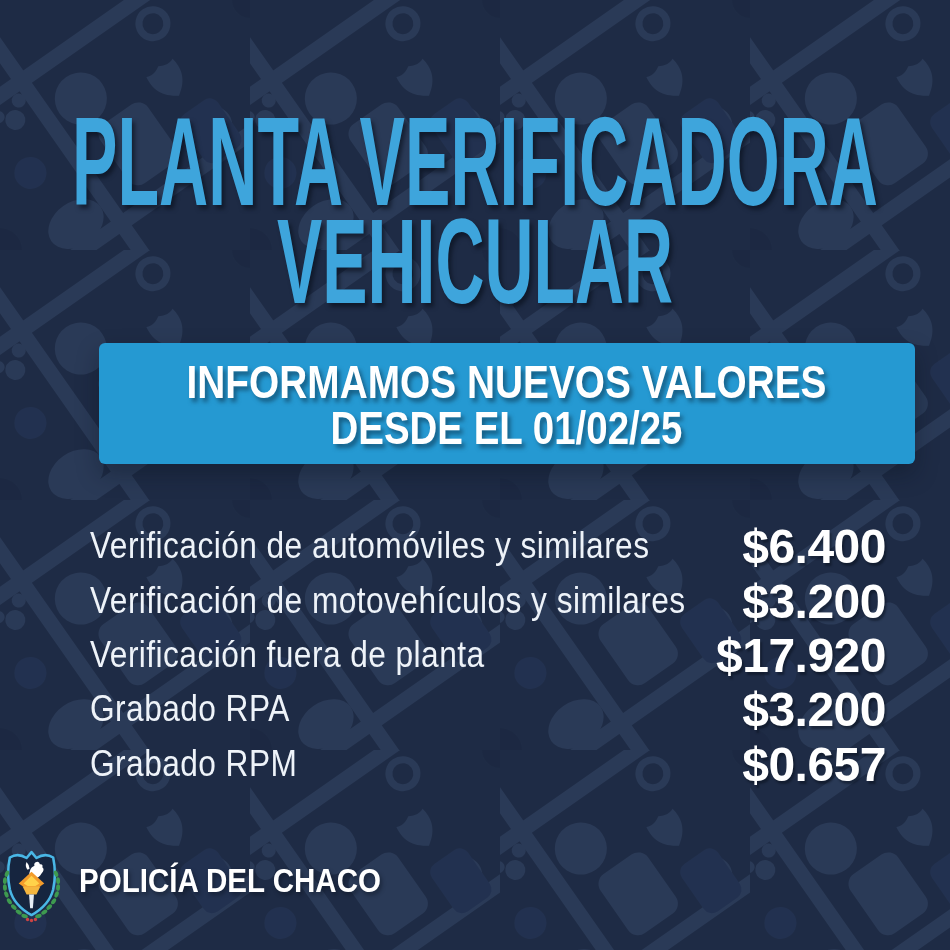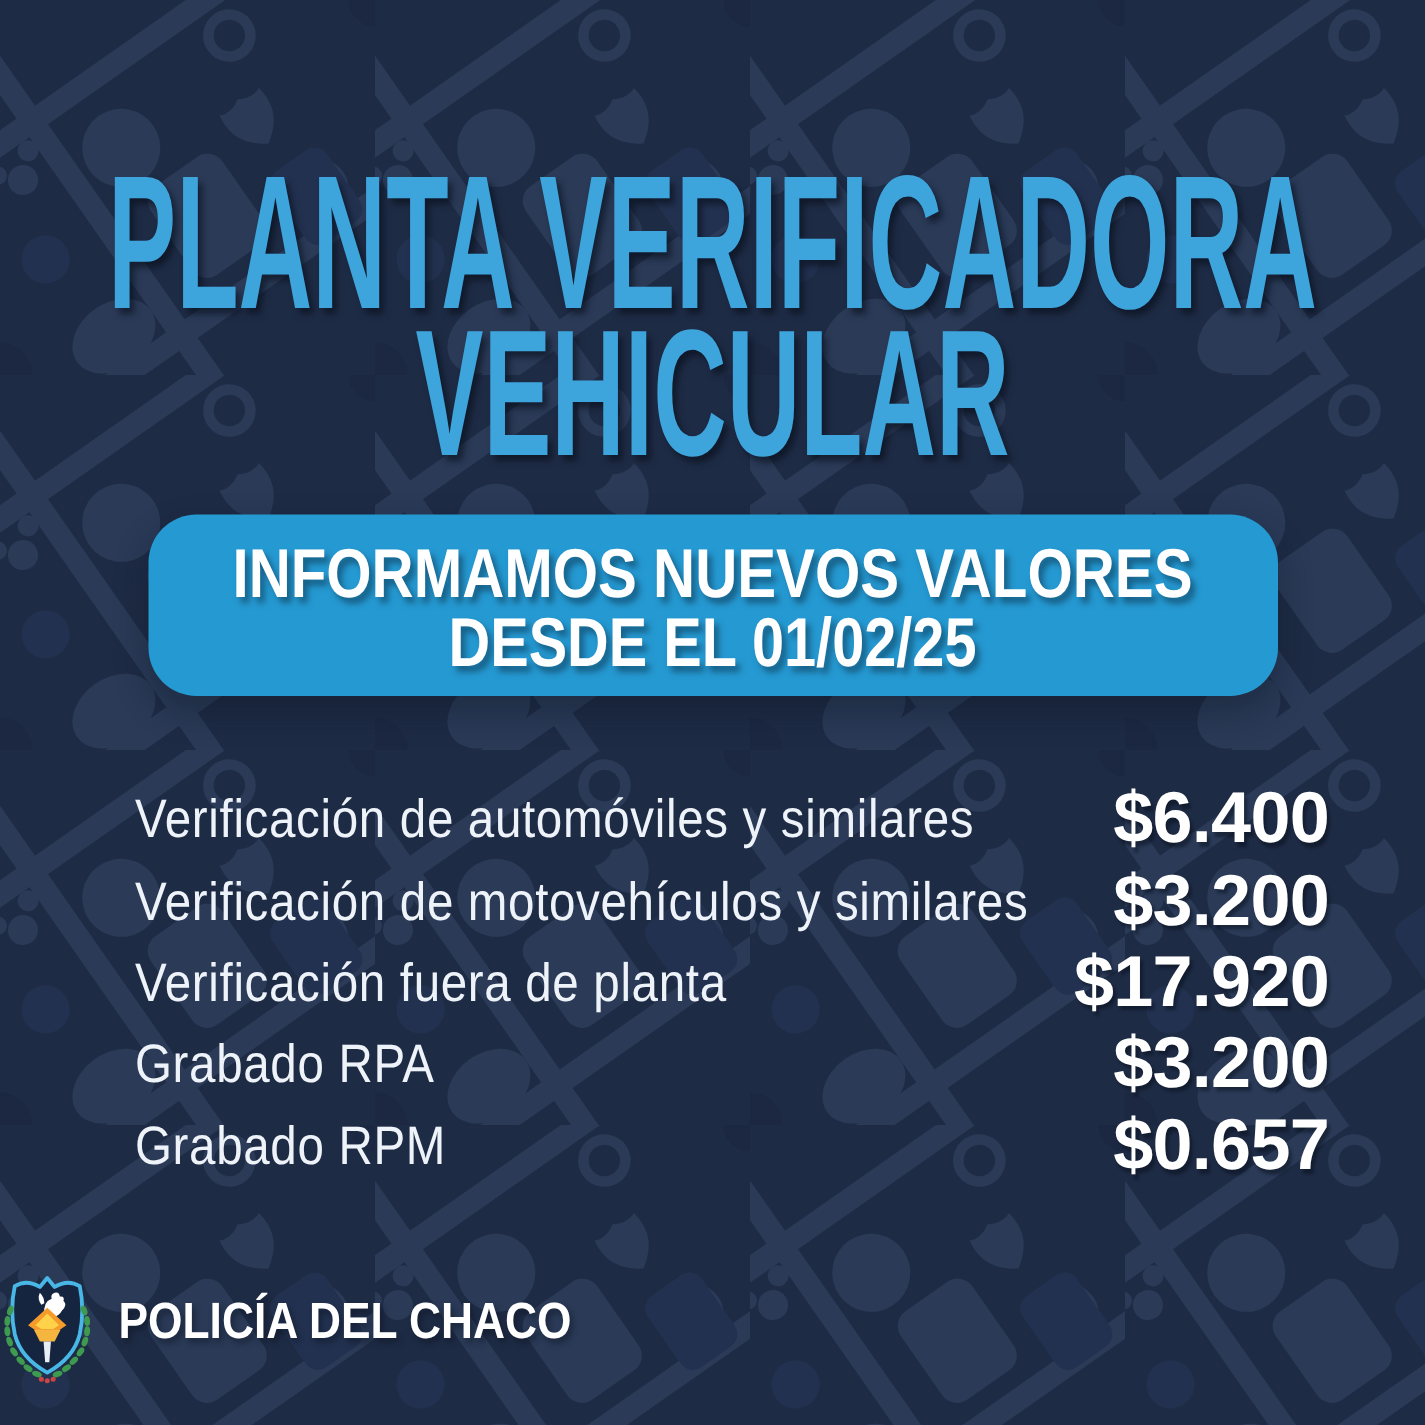--- a/index.html
+++ b/index.html
@@ -15,22 +15,22 @@
     position:absolute;left:0;top:0;width:950px;height:330px;
     filter:drop-shadow(3px 4px 2px rgba(7,13,25,.6));
   }
   .title-svg text{
     fill:#3ea5dc;font-weight:800;
     font-family:"Liberation Sans","DejaVu Sans",sans-serif;
   }
 
   
   .banner{
-    position:absolute;left:99px;top:343px;width:753px;height:121px;
-    border-radius:32px;background:#2599d2;
+    position:absolute;left:99px;top:343px;width:816px;height:121px;
+    border-radius:6px;background:#2599d2;
     box-shadow:0 10px 22px rgba(8,16,30,.35);
   }
   .banner svg{
     position:absolute;inset:0;width:100%;height:100%;
     filter:drop-shadow(3px 4px 2px rgba(9,45,70,.55));
   }
   .banner text{
     fill:#ffffff;font-weight:800;
     font-family:"Liberation Sans","DejaVu Sans",sans-serif;
   }

